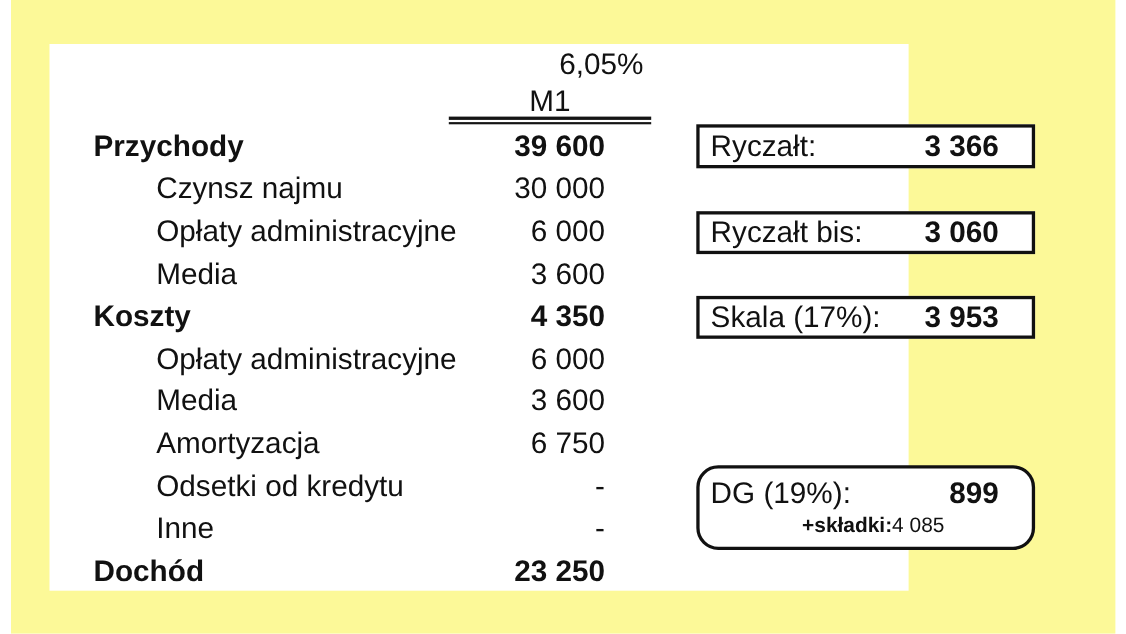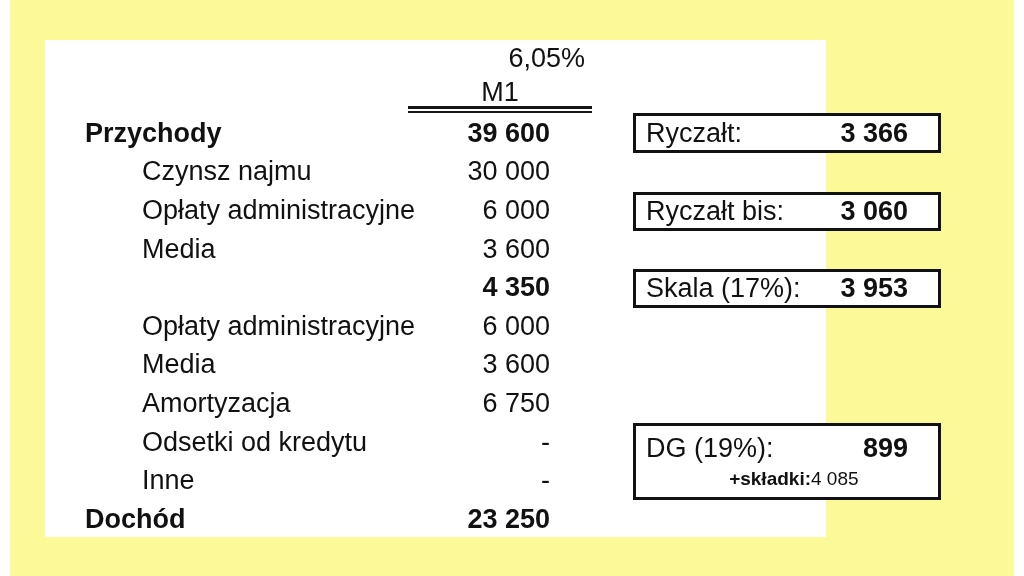--- a/index.html
+++ b/index.html
@@ -29,21 +29,21 @@
   .box{position:absolute;left:588px;width:308px;box-sizing:border-box;
        border:3px solid #111111;background:#ffffff;
        display:flex;align-items:center;justify-content:space-between;
        padding:0 30px 0 10px;font-size:27px;}
   .box .value{font-weight:bold;}
   .box.b1{top:73px;height:40px;}
   .box.b2{top:152px;height:39px;}
   .box.b3{top:229px;height:39px;}
   .box.b4{top:306px;height:40px;}
   .box.b5{top:383px;height:77px;flex-direction:column;align-items:stretch;
-          justify-content:center;padding:0;gap:2px;}
+          justify-content:center;padding:0;gap:2px;border-radius:20px;}
   .b5 .line1{display:flex;justify-content:space-between;align-items:center;
              padding:0 30px 0 10px;height:34px;}
   .b5 .line2{display:flex;justify-content:flex-end;align-items:baseline;
              font-size:19px;height:24px;}
   .b5 .sub-label{font-weight:600;}
   .b5 .sub-value{font-weight:normal;width:127px;}
 </style>
 </head>
 <body>
 
@@ -66,20 +66,21 @@
     </div>
     <div class="row item">
       <span class="label">Opłaty administracyjne</span>
       <span class="value">6 000</span>
     </div>
     <div class="row item">
       <span class="label">Media</span>
       <span class="value">3 600</span>
     </div>
     <div class="row section">
+      <span class="label">Koszty</span>
       <span class="value">4 350</span>
     </div>
     <div class="row item">
       <span class="label">Opłaty administracyjne</span>
       <span class="value">6 000</span>
     </div>
     <div class="row item">
       <span class="label">Media</span>
       <span class="value">3 600</span>
     </div>

